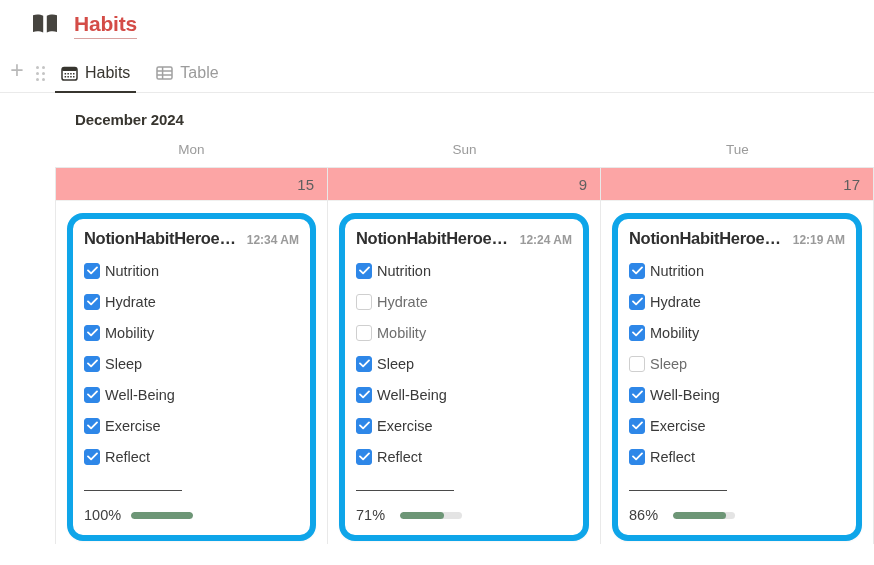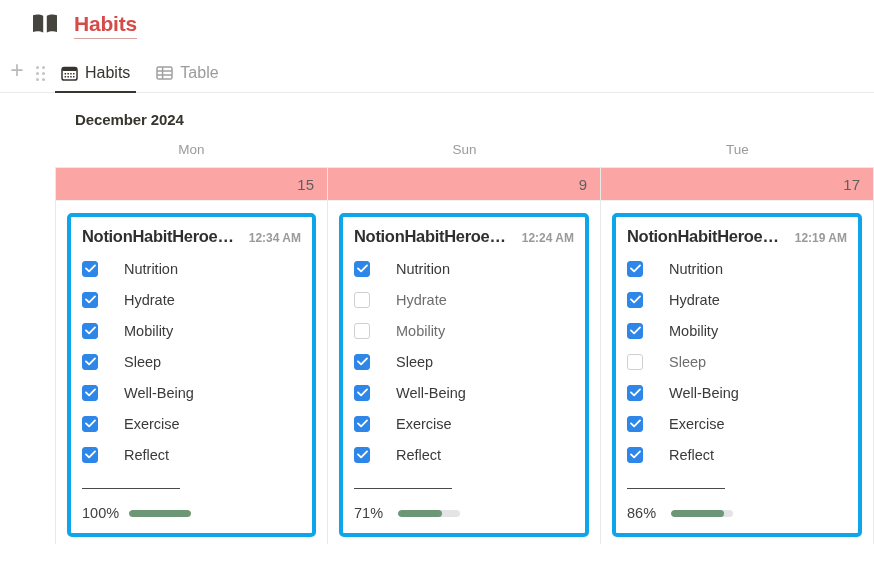--- a/index.html
+++ b/index.html
@@ -152,22 +152,22 @@
     padding-right: 13px;
     font-size: 15px;
     color: #5f5f5f;
     border-bottom: 1px solid #f0f0ef;
   }
 
   
   .habit-card {
     margin: 12px 11px 0 11px;
     background: #ffffff;
-    border: 4px solid #0ea5e9;
-    border-radius: 5px;
+    border: 6px solid #0ea5e9;
+    border-radius: 16px;
     box-shadow: 0 1px 2px rgba(15,15,15,0.04);
     padding: 10px 11px 12px 11px;
   }
   .card-head {
     display: flex;
     align-items: baseline;
     justify-content: space-between;
     gap: 8px;
     margin-bottom: 7px;
   }
@@ -183,21 +183,21 @@
     font-size: 12px;
     font-weight: bold;
     color: #9a9a9a;
     white-space: nowrap;
     flex: 0 0 auto;
   }
   .habit-list { margin: 0; padding: 0; }
   .habit-item {
     display: flex;
     align-items: center;
-    gap: 26px;
+    gap: 5px;
     height: 31px;
   }
   .cbox {
     width: 16px; height: 16px;
     border-radius: 3px;
     flex: 0 0 auto;
     display: flex;
     align-items: center;
     justify-content: center;
   }

